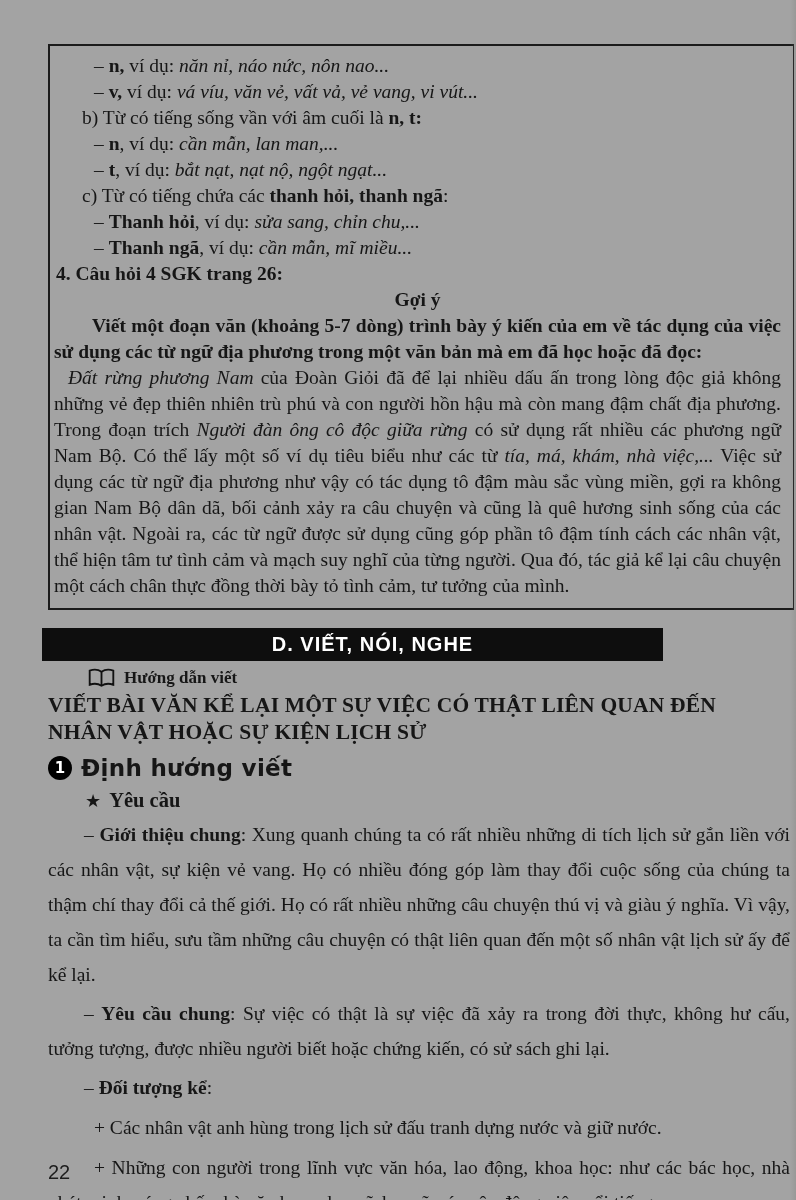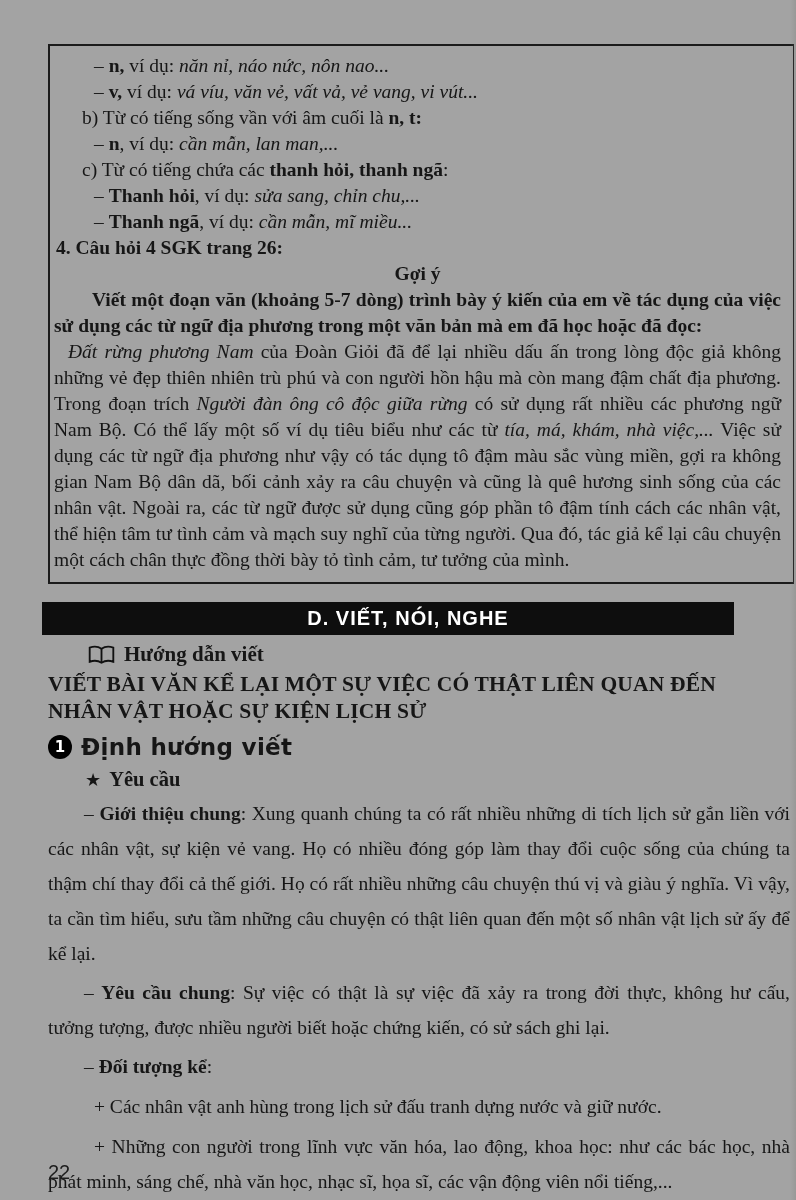--- a/index.html
+++ b/index.html
@@ -29,32 +29,32 @@
   .rt-item{padding-left:40px;}
   .rt-sub{padding-left:28px;}
   .rt-head{padding-left:2px;}
   .rt-center{text-align:center;}
   .rt-prompt{text-indent:38px;text-align:justify;}
   .rt-para{text-indent:14px;text-align:justify;}
   
   .banner{
     box-sizing:border-box;
     margin:18px 0 0 42px;
-    width:692px;height:33px;
+    width:621px;height:33px;
     background:#0e0e0e;
     color:#ffffff;
     display:flex;align-items:center;justify-content:center;
     font-family:"Liberation Sans","DejaVu Sans",sans-serif;
     font-weight:bold;font-size:20px;letter-spacing:1px;padding-left:40px;
   }
   
   .guide-row{
     margin:7px 0 0 88px;
     display:flex;align-items:center;gap:9px;
-    font-weight:bold;font-size:21px;
+    font-weight:bold;font-size:17px;
   }
   .book-icon{display:inline-flex;}
   
   .main-title{
     margin:4px 6px 0 48px;
     font-weight:bold;font-size:21.5px;line-height:27px;
     letter-spacing:0.2px;
   }
   .main-title span{display:block;}
   
@@ -106,20 +106,21 @@
 </head>
 <body>
 
 <div class="page">
 
   <div class="excerpt-box">
       <p class="rt-item"><span>– </span><span class="seg-b">n,</span><span> ví dụ: </span><span class="seg-i">năn nỉ, náo nức, nôn nao...</span></p>
       <p class="rt-item"><span>– </span><span class="seg-b">v,</span><span> ví dụ: </span><span class="seg-i">vá víu, văn vẻ, vất vả, vẻ vang, vi vút...</span></p>
       <p class="rt-sub"><span>b) Từ có tiếng sống vần với âm cuối là </span><span class="seg-b">n, t:</span></p>
       <p class="rt-item"><span>– </span><span class="seg-b">n</span><span>, ví dụ: </span><span class="seg-i">cần mẫn, lan man,...</span></p>
+      <p class="rt-item"><span>– </span><span class="seg-b">t</span><span>, ví dụ: </span><span class="seg-i">bắt nạt, nạt nộ, ngột ngạt...</span></p>
       <p class="rt-sub"><span>c) Từ có tiếng chứa các </span><span class="seg-b">thanh hỏi, thanh ngã</span><span>:</span></p>
       <p class="rt-item"><span>– </span><span class="seg-b">Thanh hỏi</span><span>, ví dụ: </span><span class="seg-i">sửa sang, chỉn chu,...</span></p>
       <p class="rt-item"><span>– </span><span class="seg-b">Thanh ngã</span><span>, ví dụ: </span><span class="seg-i">cần mẫn, mĩ miều...</span></p>
       <p class="rt-head"><span class="seg-b">4. Câu hỏi 4 SGK trang 26:</span></p>
       <p class="rt-center"><span class="seg-bi">Gợi ý</span></p>
       <p class="rt-prompt"><span class="seg-b">Viết một đoạn văn (khoảng 5-7 dòng) trình bày ý kiến của em về tác dụng của việc sử dụng các từ ngữ địa phương trong một văn bản mà em đã học hoặc đã đọc:</span></p>
       <p class="rt-para"><span class="seg-i">Đất rừng phương Nam</span><span> của Đoàn Giỏi đã để lại nhiều dấu ấn trong lòng độc giả không những vẻ đẹp thiên nhiên trù phú và con người hồn hậu mà còn mang đậm chất địa phương. Trong đoạn trích </span><span class="seg-i">Người đàn ông cô độc giữa rừng</span><span> có sử dụng rất nhiều các phương ngữ Nam Bộ. Có thể lấy một số ví dụ tiêu biểu như các từ </span><span class="seg-i">tía, má, khám, nhà việc,...</span><span> Việc sử dụng các từ ngữ địa phương như vậy có tác dụng tô đậm màu sắc vùng miền, gợi ra không gian Nam Bộ dân dã, bối cảnh xảy ra câu chuyện và cũng là quê hương sinh sống của các nhân vật. Ngoài ra, các từ ngữ được sử dụng cũng góp phần tô đậm tính cách các nhân vật, thể hiện tâm tư tình cảm và mạch suy nghĩ của từng người. Qua đó, tác giả kể lại câu chuyện một cách chân thực đồng thời bày tỏ tình cảm, tư tưởng của mình.</span></p>
     </div>
 
   <div class="banner">

